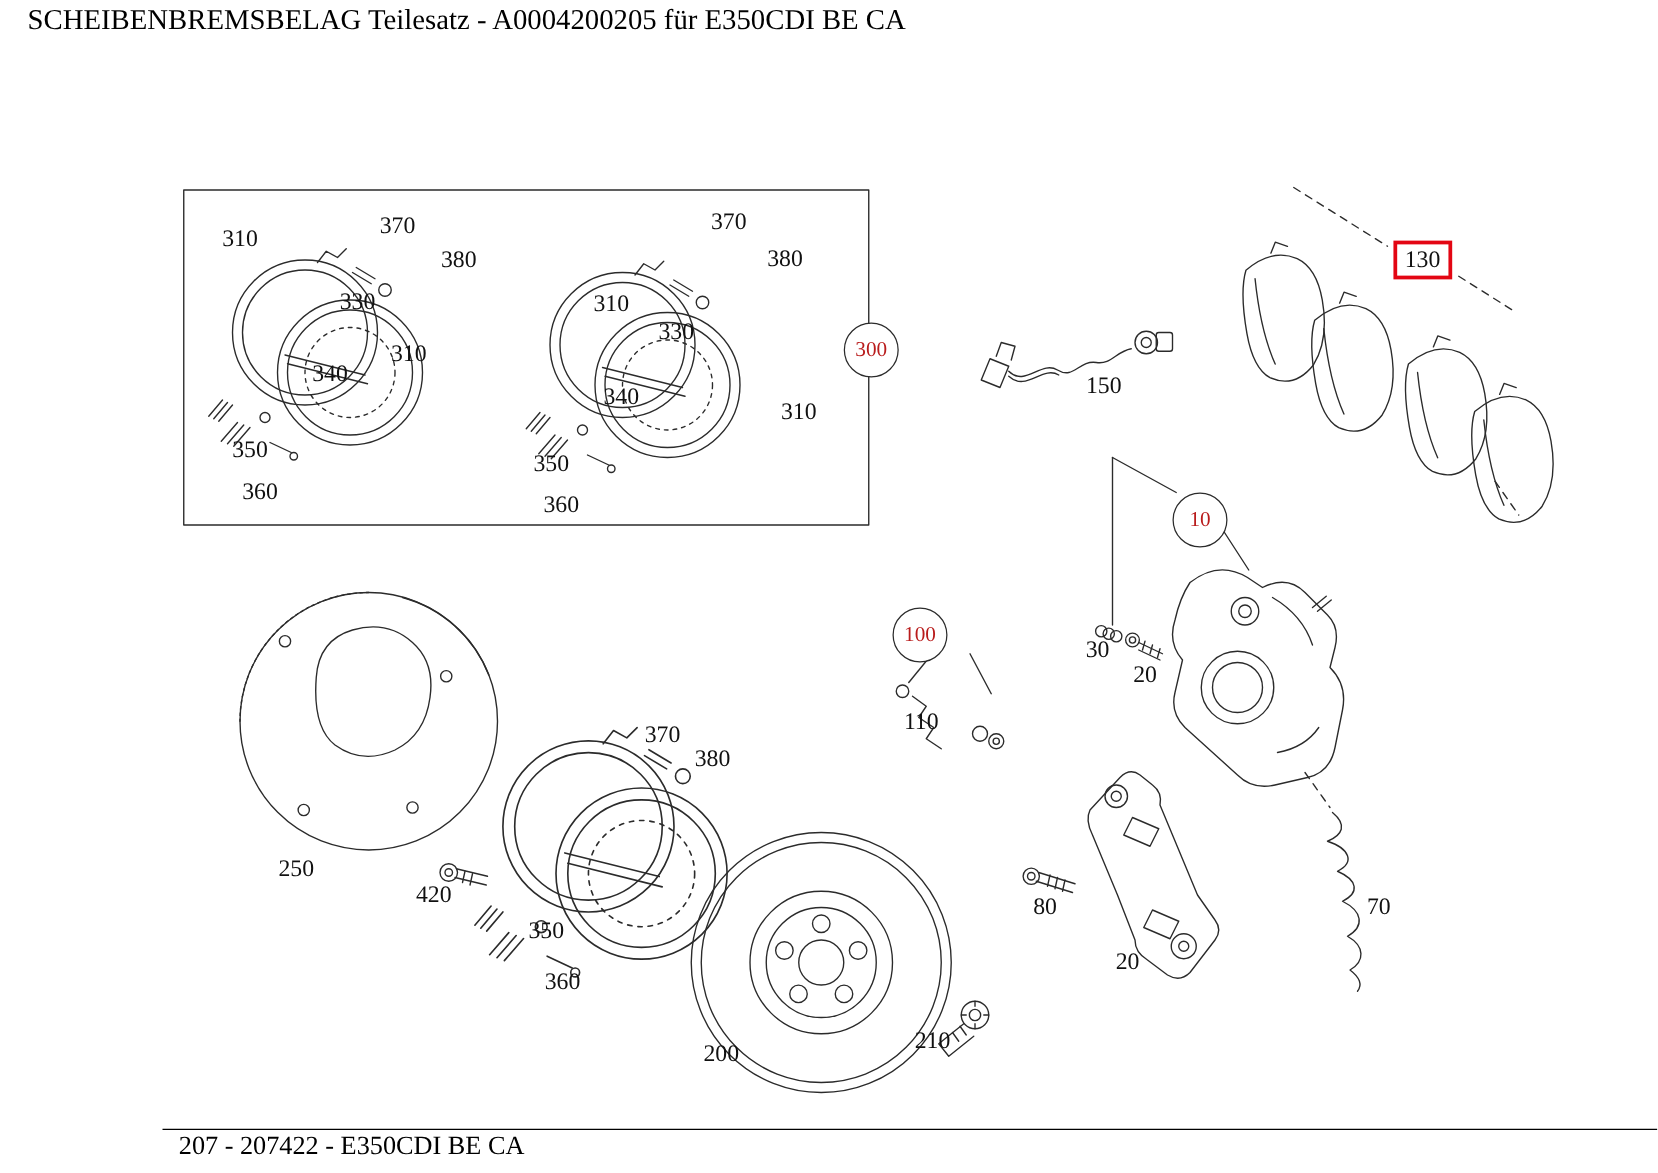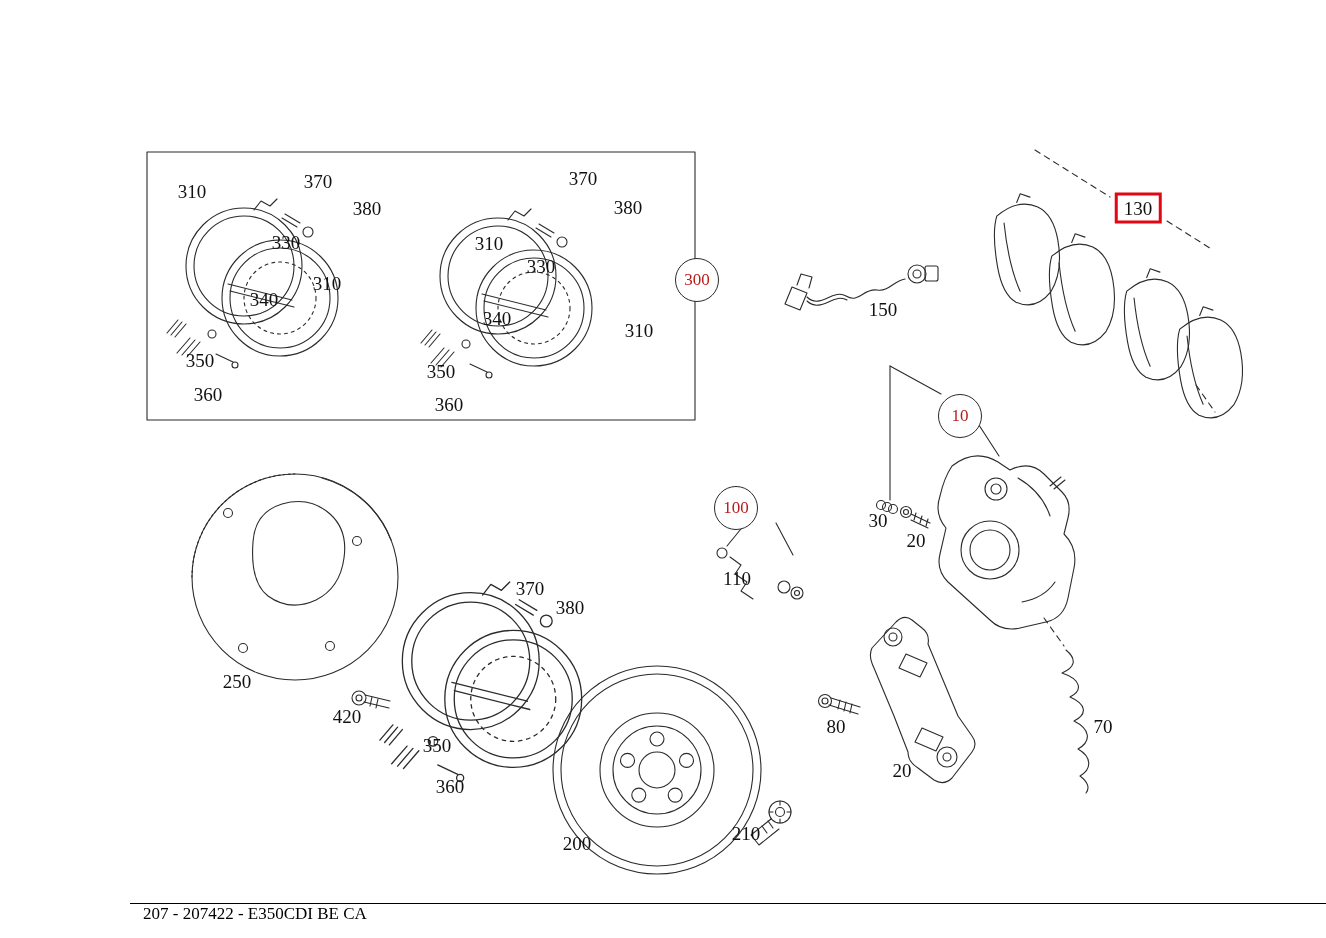--- a/index.html
+++ b/index.html
@@ -1,37 +1,38 @@
 <!DOCTYPE html>
 <html style="--line: #2b2b2b; --hl: #e30613;"><head>
 <meta charset="utf-8">
 <style>
   * { margin:0; padding:0; box-sizing:border-box; }
   html,body { background:#ffffff; }
   body { width:1326px; height:938px; font-family:"Liberation Serif", serif; color:#111; }
   .stage { position:relative; width:1326px; height:938px; overflow:hidden; background:#fff; }
   .page-title { position:absolute; left:22px; top:3px; font-size:23px; color:#000; white-space:nowrap; }
   .footer-rule { position:absolute; left:130px; top:903px; width:1196px; border-top:1.6px solid #000; }
-  .footer-text { position:absolute; left:143px; top:904px; font-size:17px; color:#000; white-space:nowrap; }
+  .footer-text { position:absolute; left:143px; top:904px; font-size:21px; color:#000; white-space:nowrap; }
   svg.draw { position:absolute; left:0; top:0; }
   svg.draw path, svg.draw circle, svg.draw rect, svg.draw ellipse, svg.draw line {
     stroke: var(--line, #2b2b2b); fill:none; stroke-width:1.1; stroke-linecap:round; stroke-linejoin:round;
   }
   .part-label { position:absolute; transform:translate(-50%,-50%); font-size:19px; color:#111;
     white-space:nowrap; line-height:1; }
   .part-label.hl { border:3px solid var(--hl, #e00000); padding:3px 6px;text-align:right; }
   .balloon { position:absolute; transform:translate(-50%,-50%); width:44px; height:44px;
     border:1.4px solid var(--line, #2b2b2b); border-radius:50%; background:#fff;
     display:flex; align-items:center; justify-content:center; font-size:17px; color:#b91c1c; }
 </style>
 </head>
 <body>
 
 <div class="stage">
 
+  <div class="page-title">SCHEIBENBREMSBELAG Teilesatz - A0004200205 für E350CDI BE CA</div>
 
   <svg class="draw" width="1326" height="938" viewBox="0 0 1326 938">
     <defs>
       <g id="shoe">
         <circle cx="-18" cy="-16" r="58"></circle>
         <circle cx="-18" cy="-16" r="50"></circle>
         <circle cx="18" cy="16" r="58"></circle>
         <circle cx="18" cy="16" r="50"></circle>
         <circle cx="18" cy="16" r="36" stroke-dasharray="3 4"></circle>
         <path d="M -8,-72 l 7,-9 l 9,5 l 7,-7"></path>
@@ -200,21 +201,21 @@
   <div class="part-label" style="left:541px;top:266px">330</div>
   <div class="part-label" style="left:497px;top:318px">340</div>
   <div class="part-label" style="left:639px;top:330px">310</div>
   <div class="part-label" style="left:441px;top:371px">350</div>
   <div class="part-label" style="left:449px;top:404px">360</div>
   <div class="part-label" style="left:883px;top:309px">150</div>
   <div class="part-label hl" style="left:1138px;top:208px">130</div>
   <div class="part-label" style="left:878px;top:520px">30</div>
   <div class="part-label" style="left:916px;top:540px">20</div>
   <div class="part-label" style="left:737px;top:578px">110</div>
-  <div class="part-label" style="left:237px;top:681px">250</div>
+  <div class="part-label" style="left:237px;top:695px">250</div>
   <div class="part-label" style="left:347px;top:716px">420</div>
   <div class="part-label" style="left:530px;top:588px">370</div>
   <div class="part-label" style="left:570px;top:607px">380</div>
   <div class="part-label" style="left:437px;top:745px">350</div>
   <div class="part-label" style="left:450px;top:786px">360</div>
   <div class="part-label" style="left:577px;top:843px">200</div>
   <div class="part-label" style="left:746px;top:833px">210</div>
   <div class="part-label" style="left:836px;top:726px">80</div>
   <div class="part-label" style="left:902px;top:770px">20</div>
   <div class="part-label" style="left:1103px;top:726px">70</div>

